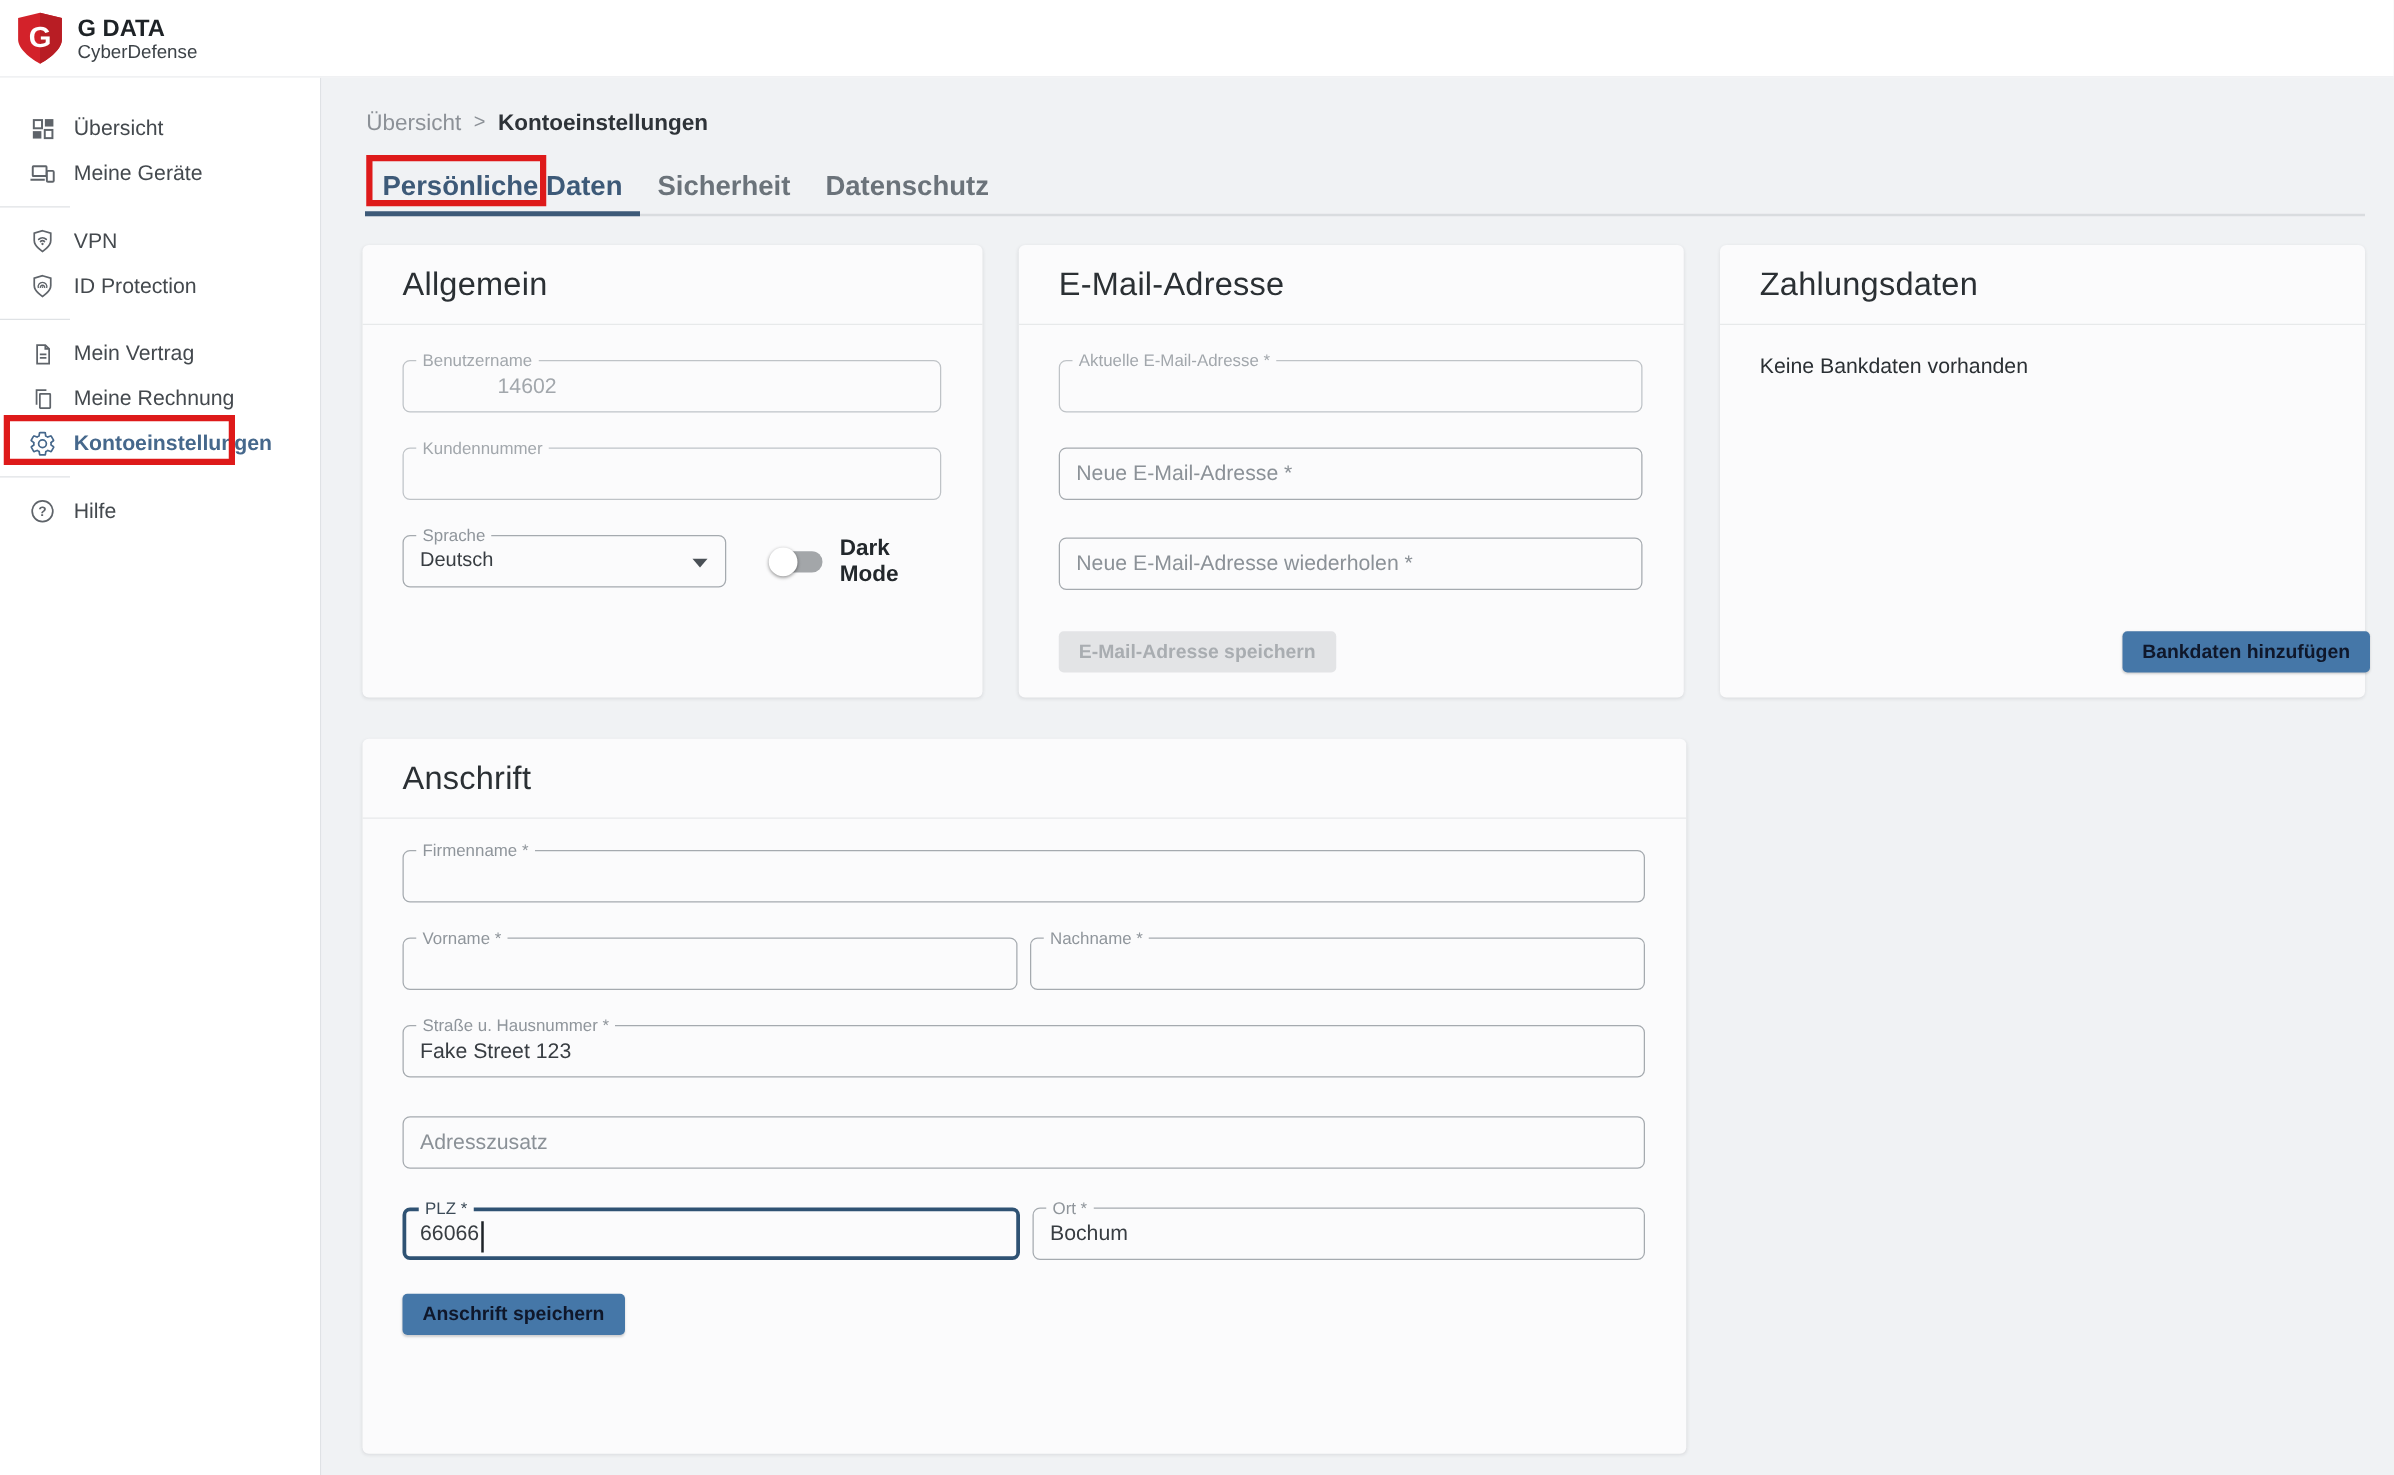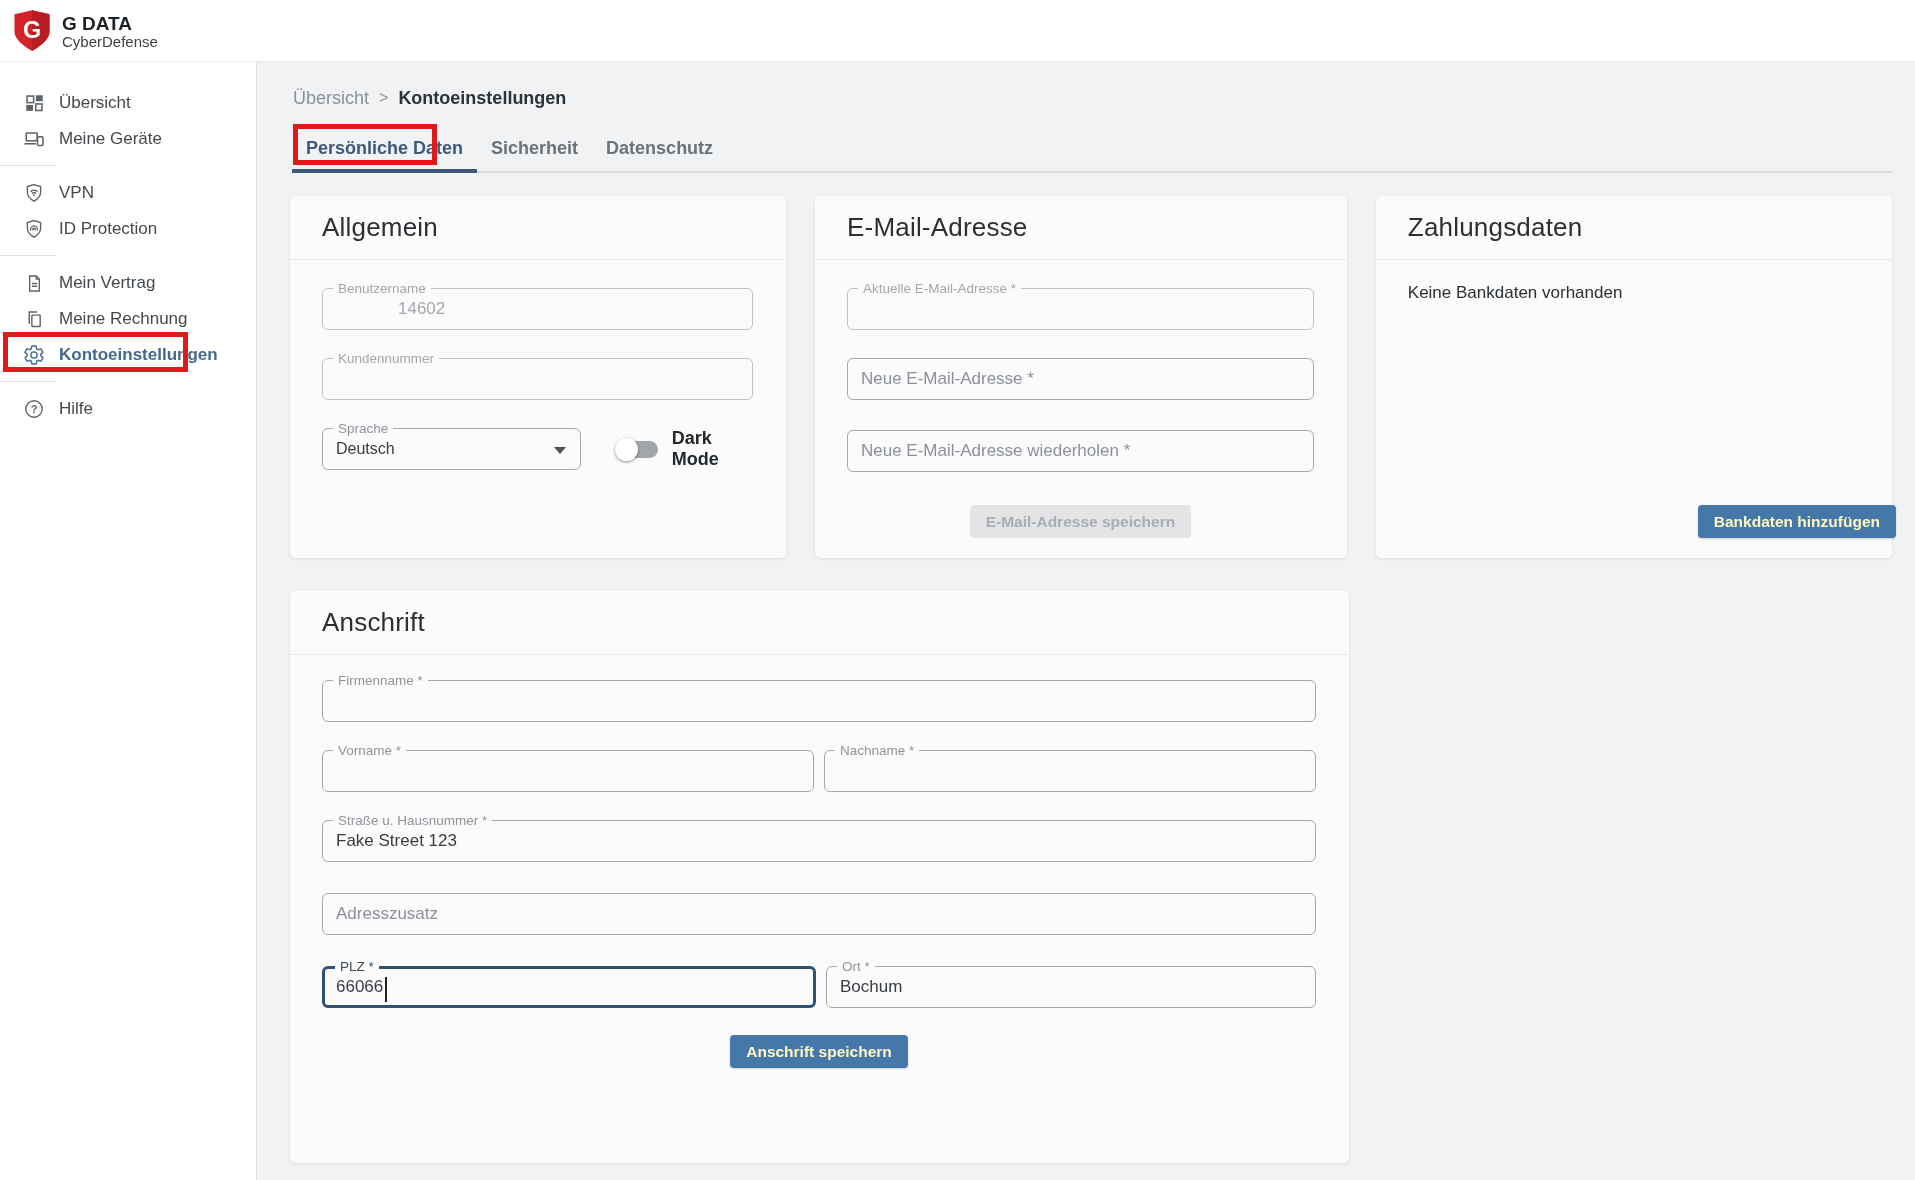--- a/index.html
+++ b/index.html
@@ -31,21 +31,21 @@
   .nav-divider{height:1px;width:56px;background:#dfe2e5;margin:8px 0 9px 0;}
 
   
   main{position:absolute;top:62px;left:257px;right:0;bottom:0;padding:25px 23px 0 33px;}
   .breadcrumb{margin-left:3px;font-size:18px;height:22px;display:flex;align-items:center;gap:10px;}
   .bc-parent{color:#8c9197;cursor:pointer;}
   .bc-sep{color:#8c9197;font-size:16px;}
   .bc-current{color:#2e3338;font-weight:700;}
 
   .tabs{margin:19px 0 0 2px;height:45px;display:flex;border-bottom:2px solid #d9dcdf;}
-  .tab{padding:0 14px;font-size:18px;font-weight:600;color:#6b737a;display:flex;align-items:center;cursor:pointer;border-bottom:4px solid transparent;margin-bottom:-2px;}
+  .tab{padding:0 14px;font-size:22px;font-weight:600;color:#6b737a;display:flex;align-items:center;cursor:pointer;border-bottom:4px solid transparent;margin-bottom:-2px;}
   .tab.active{color:var(--tab-blue);border-bottom-color:var(--tab-blue);}
 
   .cards-row{margin-top:23px;display:flex;gap:29px;}
   .card{background:var(--card-bg);border-radius:5px;box-shadow:0 1px 3px rgba(25,30,36,.10);}
   .card-header{height:64px;border-bottom:1px solid #e7e9ea;display:flex;align-items:center;padding:0 32px;}
   .card-header h2{font-size:26px;font-weight:400;color:#2b3034;letter-spacing:.2px;}
   .card-body{padding:28px 33px 0 32px;position:relative;}
 
   
   .field{position:relative;height:42px;border:1px solid #a5aaaf;border-radius:6px;margin-bottom:28px;background:transparent;}
@@ -70,23 +70,23 @@
 
   
   .general-row{display:flex;align-items:center;}
   .switch{position:relative;width:41px;height:17px;margin-left:36px;cursor:pointer;flex:0 0 41px;}
   .switch .track{position:absolute;inset:0;background:#a3a6a9;border-radius:9px;}
   .switch .knob{position:absolute;left:-2px;top:-3px;width:23px;height:23px;border-radius:50%;background:#fff;box-shadow:0 1px 3px rgba(0,0,0,.45);}
   .toggle-label{margin-left:14px;font-size:18px;font-weight:600;color:#23282c;}
 
   
   .btn{height:33px;padding:0 16px;border-radius:4px;border:none;font-family:inherit;font-weight:700;font-size:15.5px;cursor:pointer;}
-  .btn-primary{background:var(--accent-blue);color:#fef9c3;box-shadow:0 1px 2px rgba(0,0,0,.18);}
+  .btn-primary{background:var(--accent-blue);color:#0f172a;box-shadow:0 1px 2px rgba(0,0,0,.18);}
   .btn-disabled{background:#e3e4e6;color:#a9adb1;cursor:default;}
-  .btn-row{display:flex;justify-content:center;}
+  .btn-row{display:flex;justify-content:flex-start;}
 
   
   .annotation{position:absolute;border:5px solid var(--anno-red);z-index:50;pointer-events:none;}
   #anno-sidebar{left:3px;top:332px;width:185px;height:40px;}
   #anno-tab{left:293px;top:124px;width:144px;height:41px;}
 </style>
 </head>
 <body>
 
 <header>

